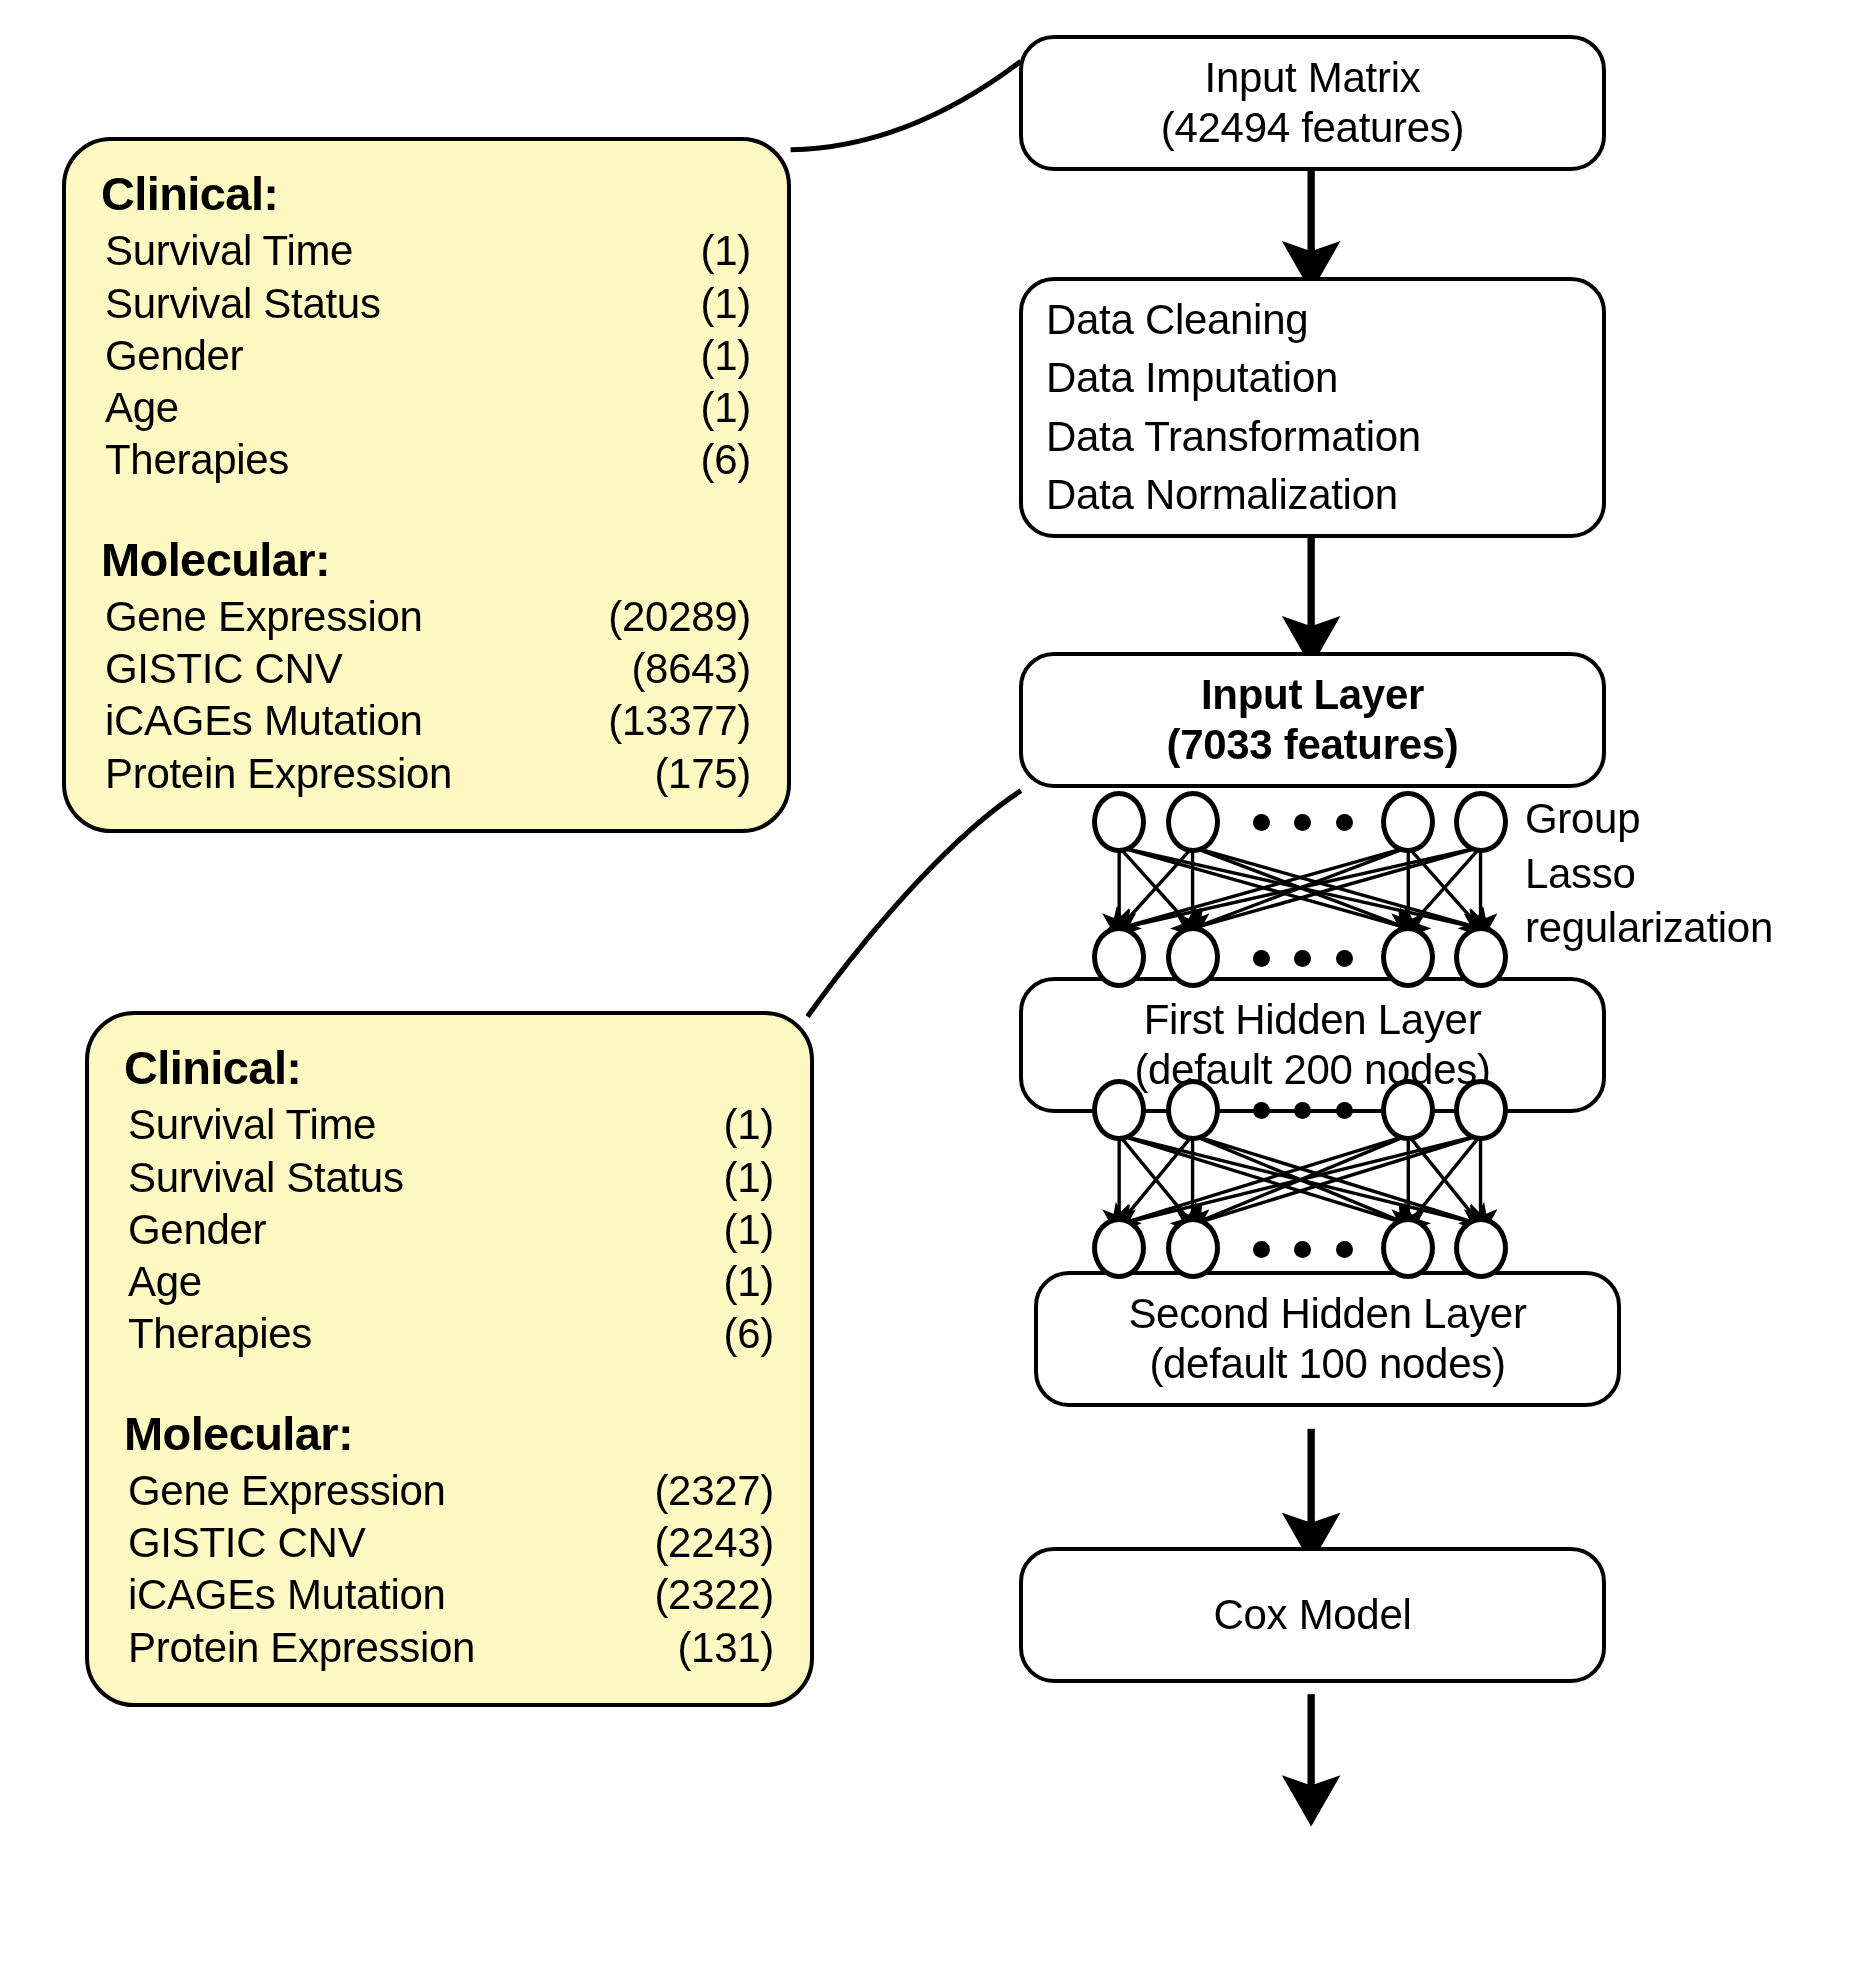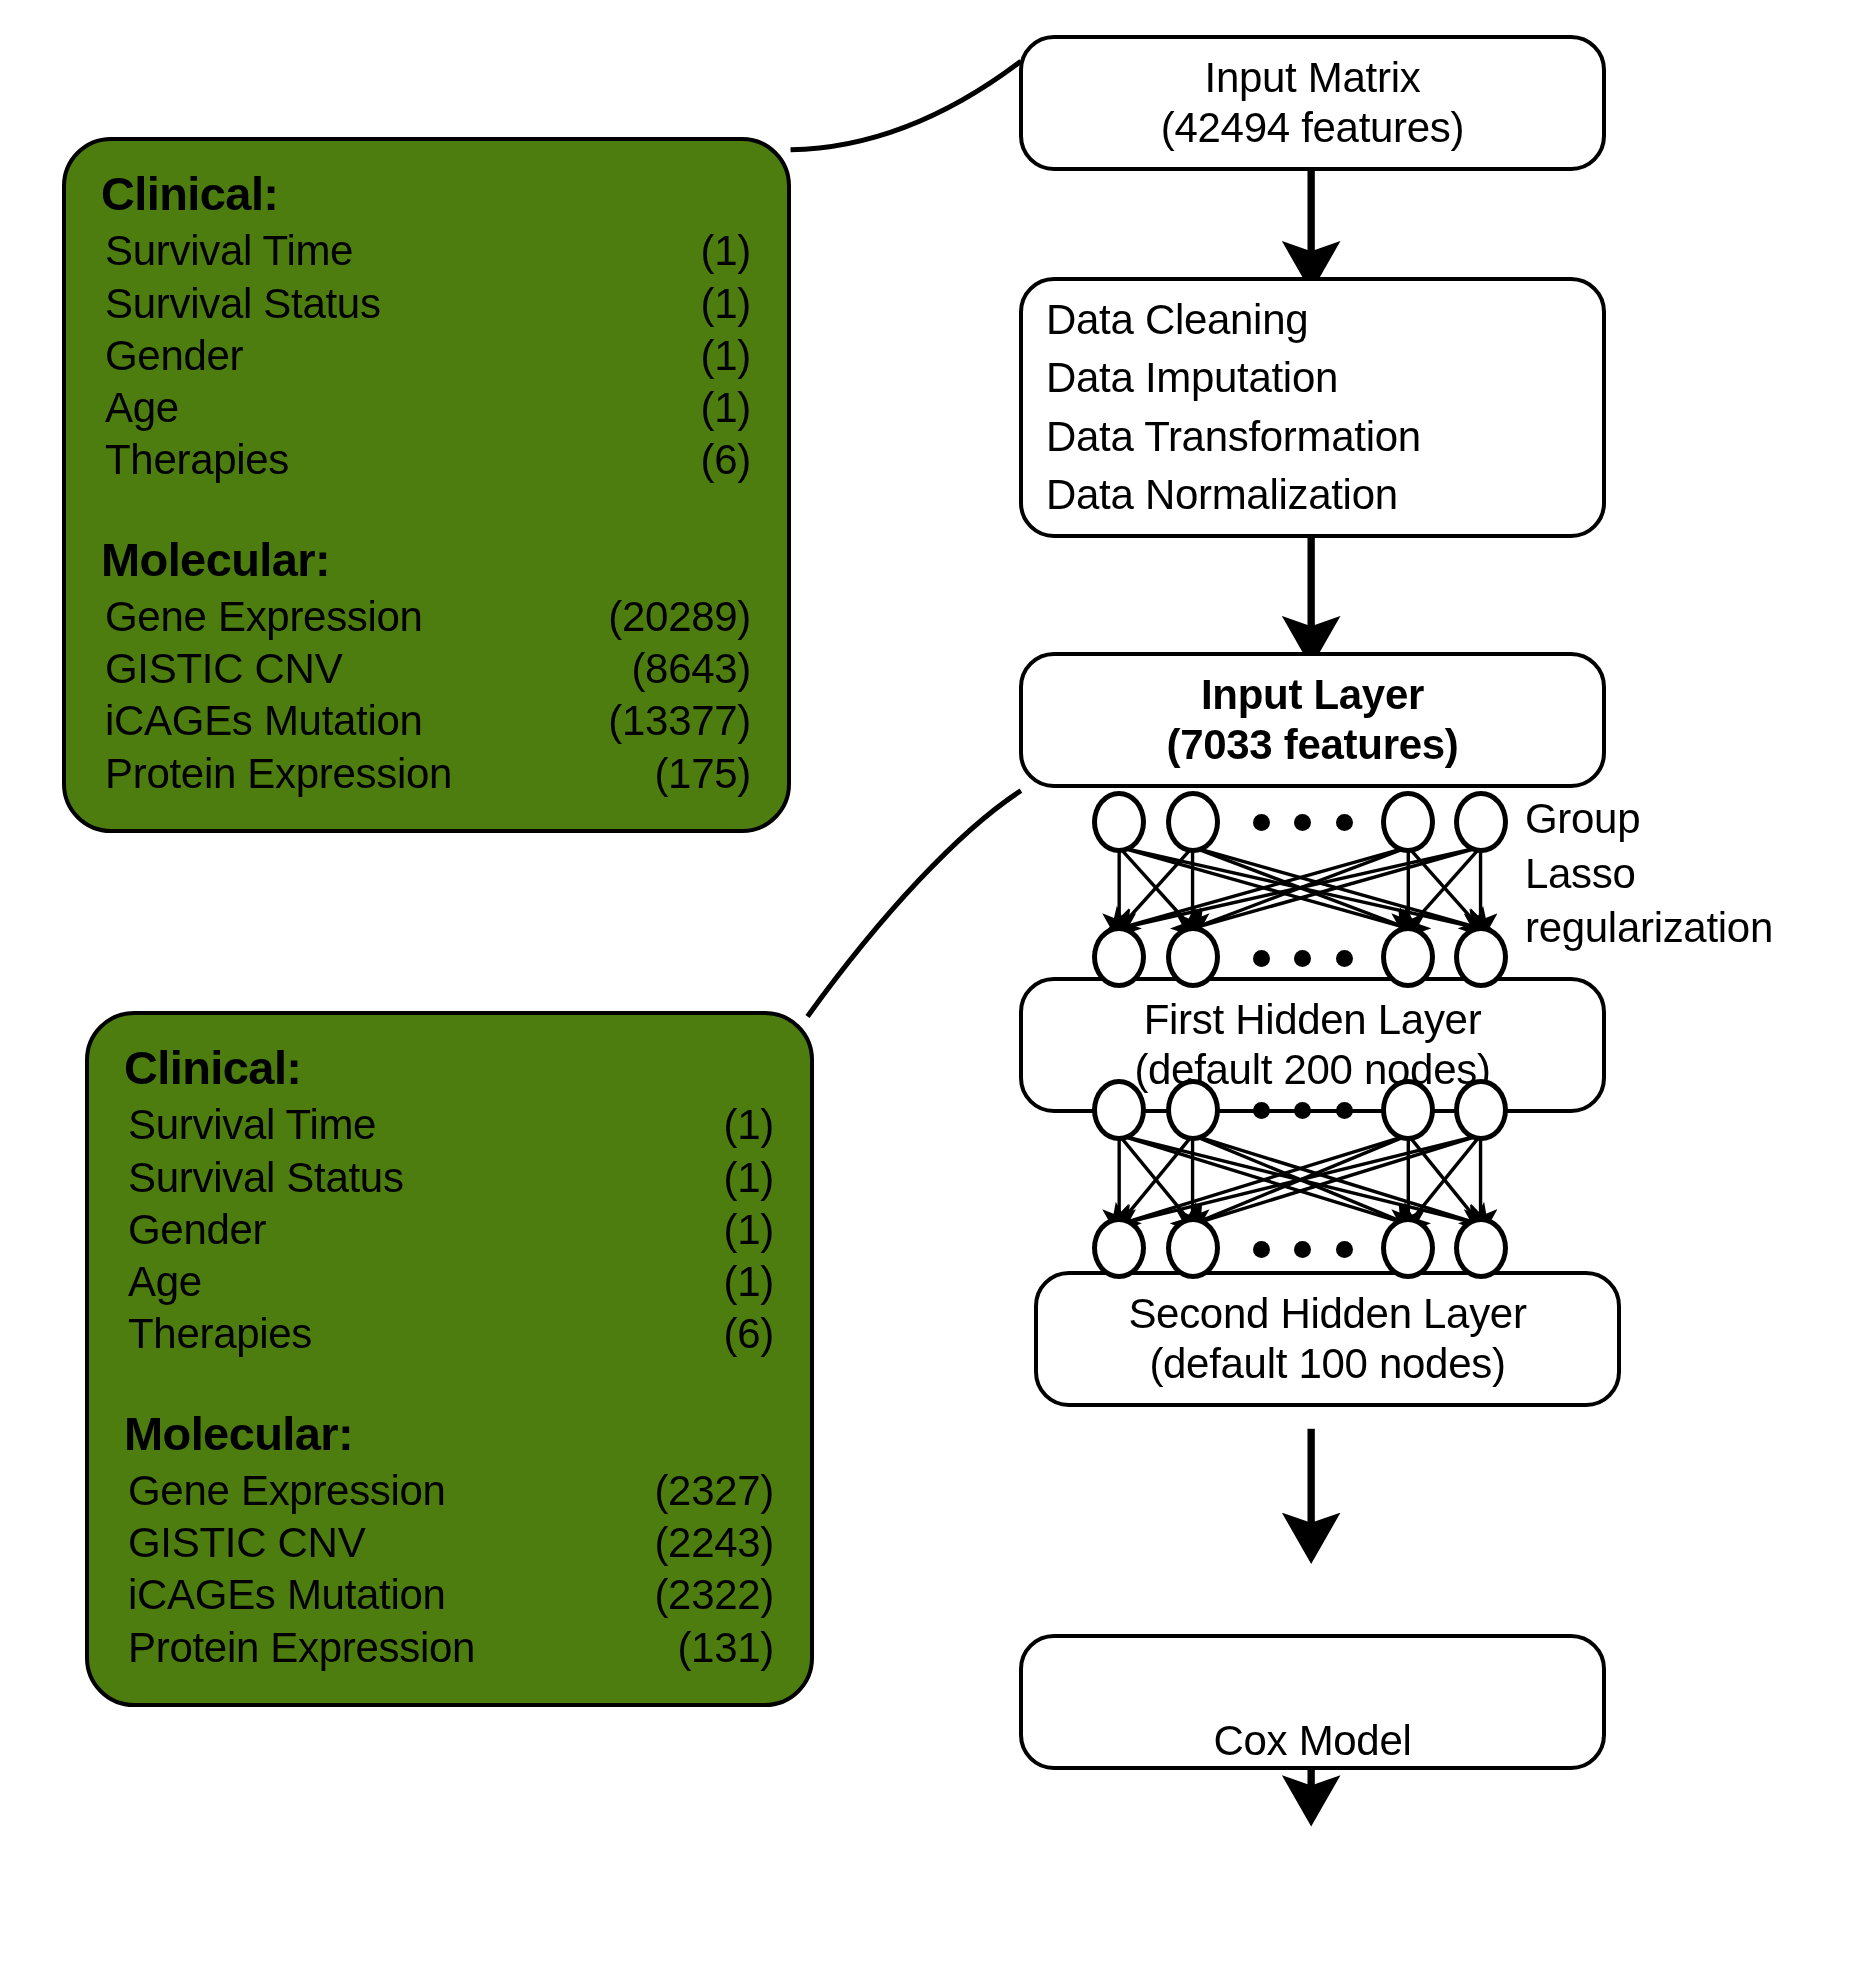--- a/index.html
+++ b/index.html
@@ -50,21 +50,21 @@
     padding-left:23px;
     gap:8px;
   }
 
   
   .panel{
     position:absolute;
     box-sizing:border-box;
     border:4.5px solid #000;
     border-radius:49px;
-    background:#4d7c0f;
+    background:#fef9c3;
     z-index:3;
     padding:25px 32px 25px 35px;
   }
   .group-head{
     font-size:47px;
     font-weight:bold;
     letter-spacing:-0.6px;
     line-height:1.18;
     margin:0 0 2.3px 0;
   }
@@ -296,21 +296,21 @@
   <div class="box" style="left:1019px; top:977px; width:587px; height:136px;">
     <div class="line">First Hidden Layer</div>
     <div class="line">(default 200 nodes)</div>
   </div>
 
   <div class="box" style="left:1019px; top:1271px; width:587px; height:136px;margin-left:15px;">
     <div class="line">Second Hidden Layer</div>
     <div class="line">(default 100 nodes)</div>
   </div>
 
-  <div class="box" style="left:1019px; top:1634px; width:587px; height:136px;justify-content:flex-end;">
+  <div class="box" style="left:1019px; top:1547px; width:587px; height:136px;">
     <div class="line">Cox Model</div>
   </div>
 
 
   <div class="nn-node" style="left:1092px; top:791px; width:54px; height:62px;"></div>
   <div class="nn-node" style="left:1166px; top:791px; width:54px; height:62px;"></div>
   <div class="nn-dot" style="left:1253px; top:814px; width:17px; height:17px;"></div>
   <div class="nn-dot" style="left:1294px; top:814px; width:17px; height:17px;"></div>
   <div class="nn-dot" style="left:1336px; top:814px; width:17px; height:17px;"></div>
   <div class="nn-node" style="left:1381px; top:791px; width:54px; height:62px;"></div>

